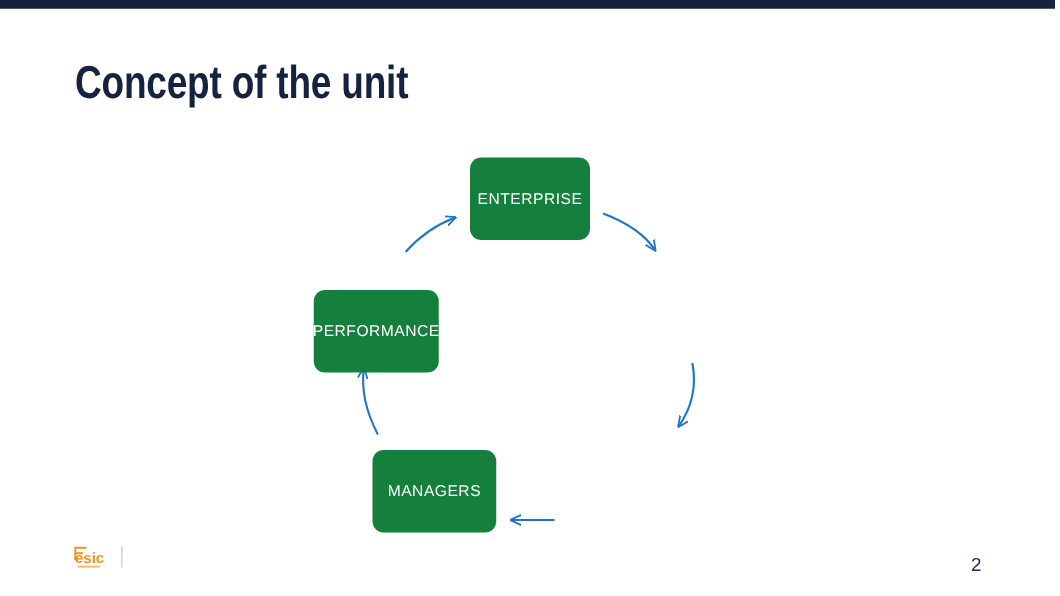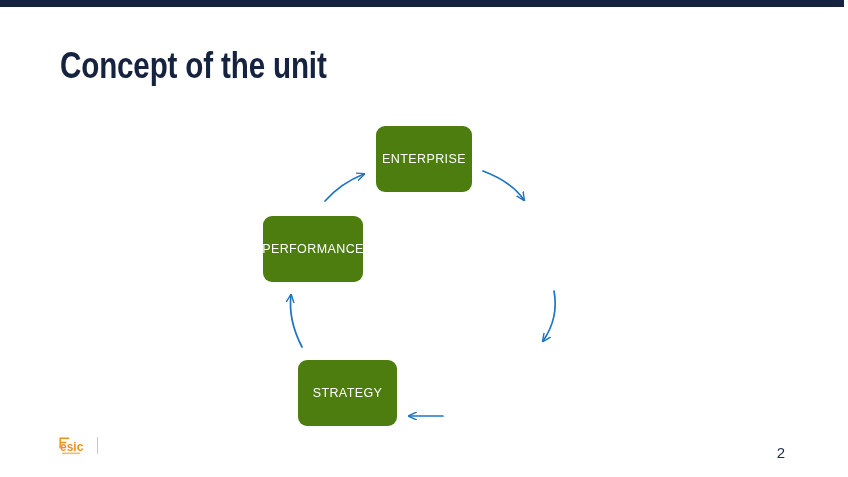--- a/index.html
+++ b/index.html
@@ -42,38 +42,38 @@
   }
   .diagram {
     position: absolute;
     left: 0;
     top: 0;
     width: 848px;
     height: 477px;
   }
   .node {
     position: absolute;
-    background: #4d7c0f;
+    background: #15803d;
     border-radius: 9px;
     display: flex;
     align-items: center;
     justify-content: center;
     color: #ffffff;
     font-family: "Liberation Sans", sans-serif;
     font-size: 12.5px;
     letter-spacing: 0.4px;
     text-align: center;
     box-sizing: border-box;
     padding: 2px 12px;
   }
   .node-enterprise  { left: 376px; top: 126px; width: 96px;  height: 66px; }
   .node-profit      { left: 498px; top: 216px; width: 97px;  height: 66px; }
   .node-strategy    { left: 451px; top: 360px; width: 97px;  height: 66px; }
   .node-managers    { left: 298px; top: 360px; width: 99px;  height: 66px; }
-  .node-performance { left: 251px; top: 216px; width: 100px; height: 66px; margin-left: 12px; }
+  .node-performance { left: 251px; top: 232px; width: 100px; height: 66px; }
 
   .arrows {
     position: absolute;
     left: 0;
     top: 0;
     width: 848px;
     height: 477px;
     pointer-events: none;
   }
   .footer-logo {
@@ -131,21 +131,21 @@
       <path d="M 325 201 Q 341 183 364 174" fill="none" stroke="#1f75c4" stroke-width="1.7" stroke-linecap="round" marker-end="url(#ahead)"></path>
     </svg>
 
     <div class="node node-enterprise">
       <span>ENTERPRISE</span>
     </div>
 
 
 
     <div class="node node-managers">
-      <span>STRATEGY</span>
+      <span>MANAGERS</span>
     </div>
 
     <div class="node node-performance">
       <span>PERFORMANCE</span>
     </div>
 
   </div>
 
   <svg class="footer-logo" viewBox="0 0 44 22" width="44" height="22" xmlns="http://www.w3.org/2000/svg">
 

